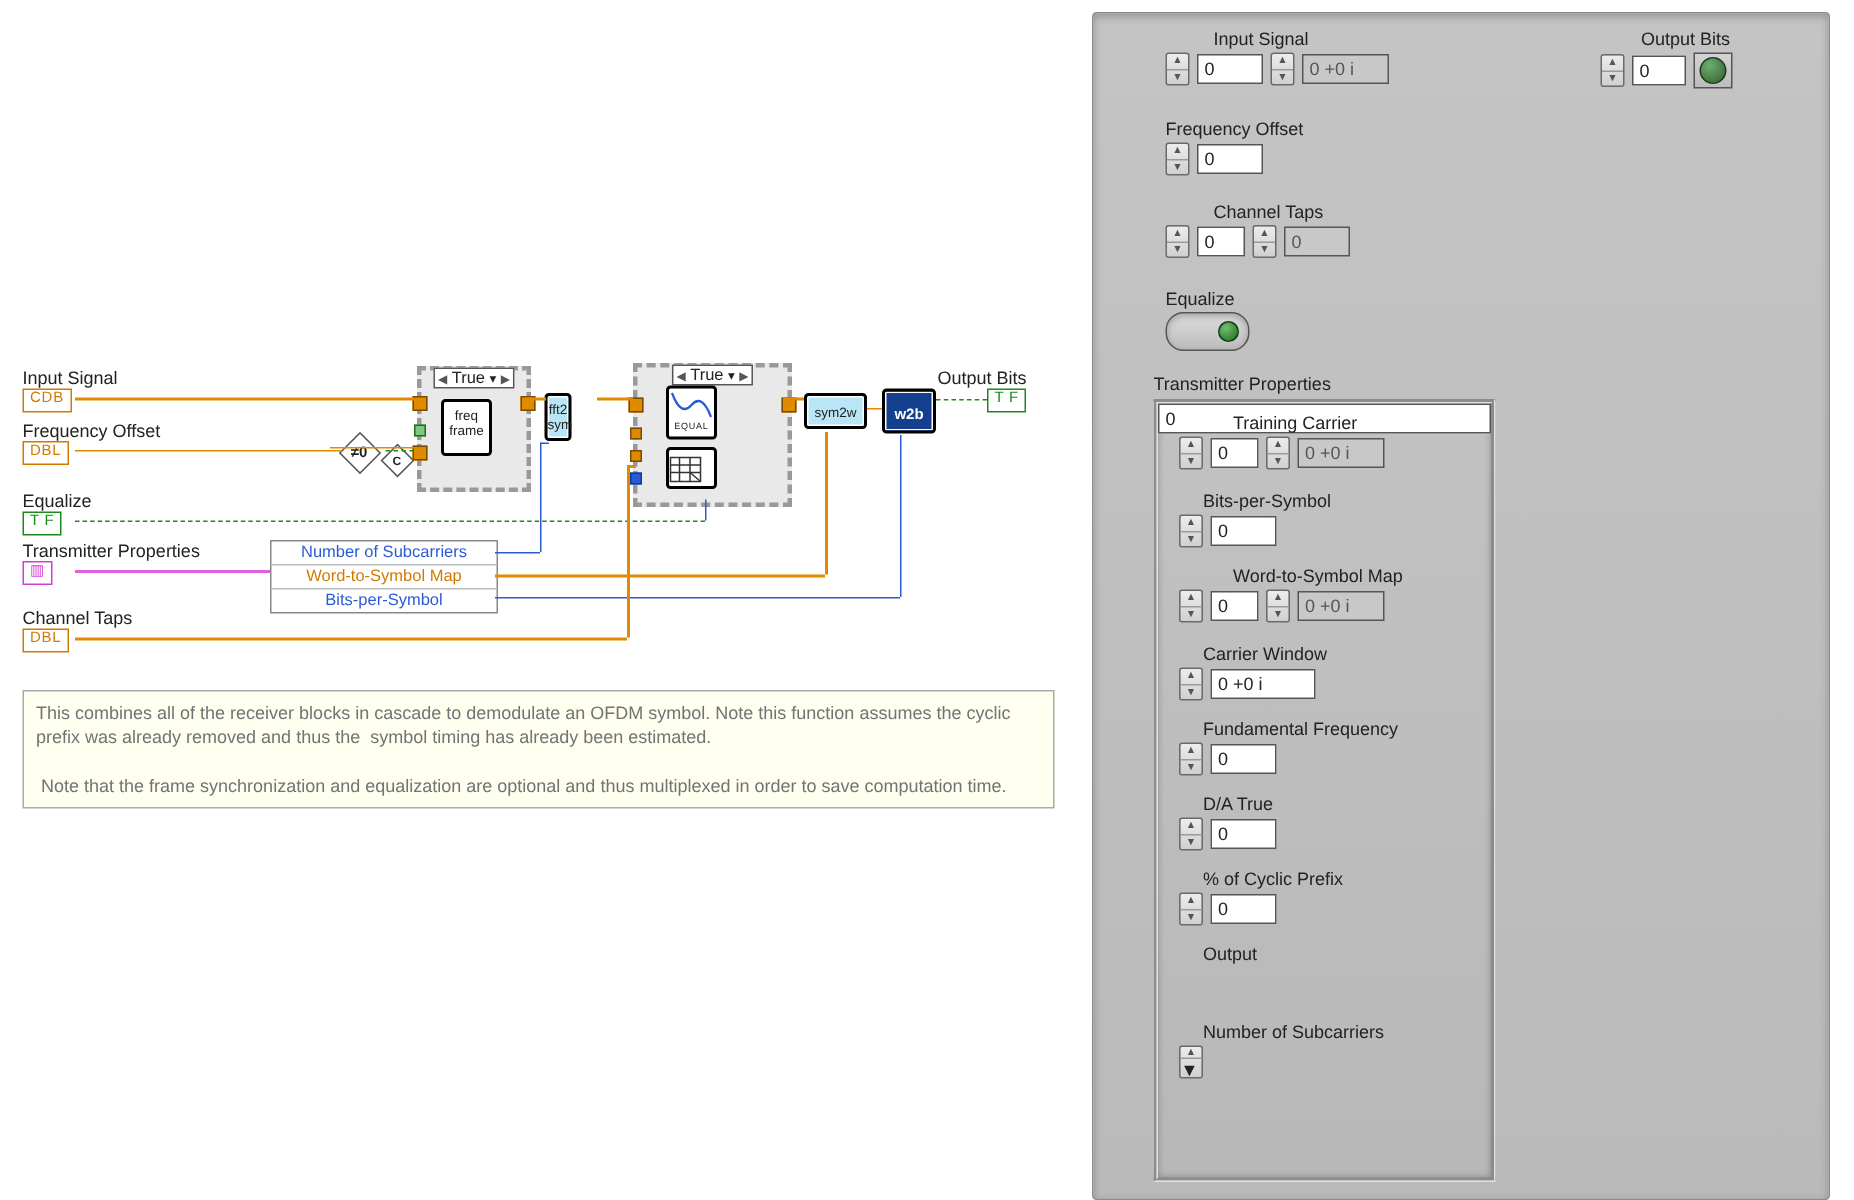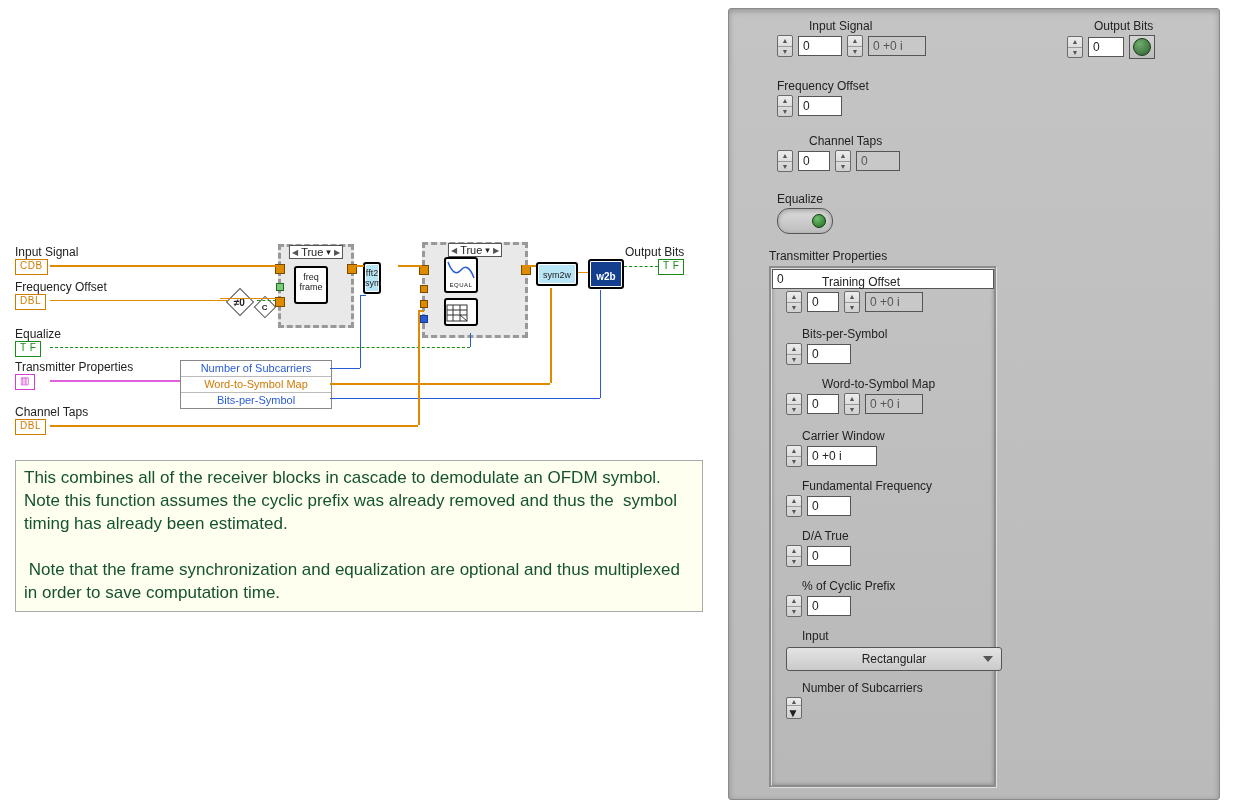--- a/index.html
+++ b/index.html
@@ -33,21 +33,21 @@
   .neq span{transform:rotate(-45deg);font-size:10px;font-weight:bold;color:#222}
 
   
   .ub{position:absolute;border:1px solid #888;background:#fff}
   .ub-row{height:15px;line-height:15px;font-size:11px;padding:0 6px;border-bottom:1px solid #bbb;text-align:center}
   .ub-row:last-child{border-bottom:none}
   .ub-row.blue{color:#2a5bd7}
   .ub-row.org{color:#d17a00}
 
   
-  .desc{position:absolute;background:#fffff0;border:1px solid #aaa;padding:6px 8px;font-size:17px;color:#14532d;line-height:1.35}
+  .desc{position:absolute;background:#fffff0;border:1px solid #aaa;padding:6px 8px;font-size:12px;color:#737373;line-height:1.35}
 
   
   .fp{position:absolute;left:728px;top:8px;width:490px;height:790px;background:linear-gradient(#c4c4c4,#bababa);border:1px solid #8a8a8a;box-shadow:0 2px 6px rgba(0,0,0,.25) inset;border-radius:3px}
   .fp-lbl{font-size:12px;color:#222}
   .ctrl-row{position:absolute;display:flex;align-items:center;gap:5px}
   .spin{width:14px;height:20px;border:1px solid #6b6b6b;border-radius:2px;background:linear-gradient(#ececec,#d0d0d0);display:flex;flex-direction:column;cursor:pointer}
   .spin div{flex:1;display:flex;align-items:center;justify-content:center;font-size:7px;color:#555}
   .spin div:first-child{border-bottom:1px solid #9a9a9a}
   .num{height:20px;min-width:44px;border:1px solid #555;background:#fff;padding:0 4px;font-size:12px;box-sizing:border-box;display:flex;align-items:center}
   .num.gray{background:#c8c8c8;color:#555;min-width:58px}
@@ -256,21 +256,21 @@
       <div class="num gray" style="min-width:44px">0</div>
     </div>
 
     <div class="fp-lbl" style="position:absolute;left:48px;top:183px">Equalize</div>
     <div class="slide-btn" style="position:absolute;left:48px;top:199px"></div>
 
     <div class="fp-lbl" style="position:absolute;left:40px;top:240px;font-weight:500">Transmitter Properties</div>
 
     <div class="cluster" style="left:40px;top:257px;width:222px;height:510px">
 
-      <div class="fp-lbl" style="position:absolute;left:50px;top:6px">Training Offset</div>
+      <div class="fp-lbl" style="position:absolute;left:50px;top:6px">Training Carrier</div>
       <div class="ctrl-row" style="left:14px;top:22px">
         <div class="spin">
             <div>▲</div>
             <div>▼</div>
           </div>
         <div class="num" style="min-width:32px">0</div>
         <div class="spin">
             <div>▲</div>
             <div>▼</div>
           </div>
@@ -329,27 +329,21 @@
 
       <div class="fp-lbl" style="position:absolute;left:30px;top:310px">% of Cyclic Prefix</div>
       <div class="ctrl-row" style="left:14px;top:326px">
         <div class="spin">
             <div>▲</div>
             <div>▼</div>
           </div>
         <div class="num">0</div>
       </div>
 
-      <div class="fp-lbl" style="position:absolute;left:30px;top:360px">Input</div>
-      <div class="ctrl-row" style="left:14px;top:378px">
-        <div class="dd">
-          <span>Rectangular</span>
-          <div class="tri"></div>
-        </div>
-      </div>
+      <div class="fp-lbl" style="position:absolute;left:30px;top:360px">Output</div>
 
       <div class="fp-lbl" style="position:absolute;left:30px;top:412px">Number of Subcarriers</div>
       <div class="ctrl-row" style="left:14px;top:428px">
         <div class="spin"><div>▲</div>▼</div>
         </div>
         <div class="num">0</div>
       </div>
 
     </div>
   </div>

